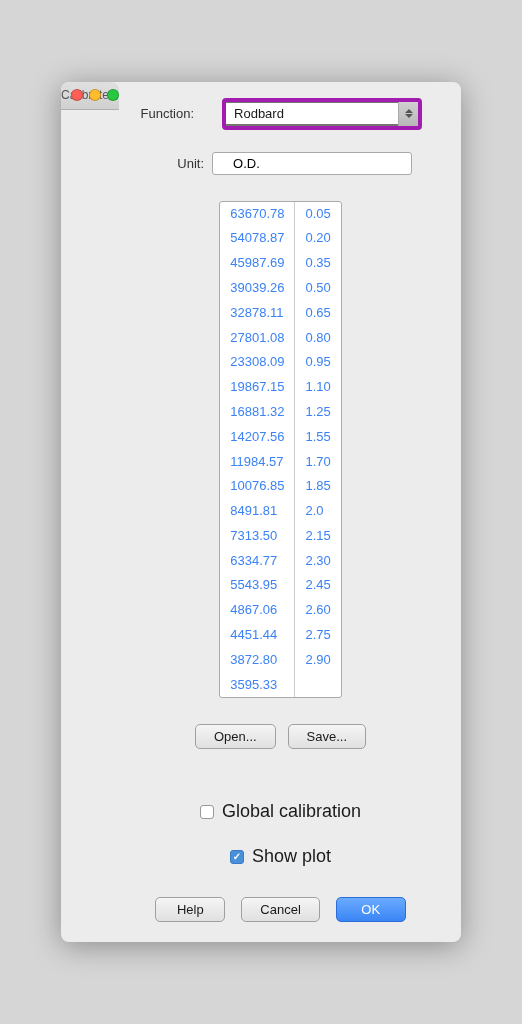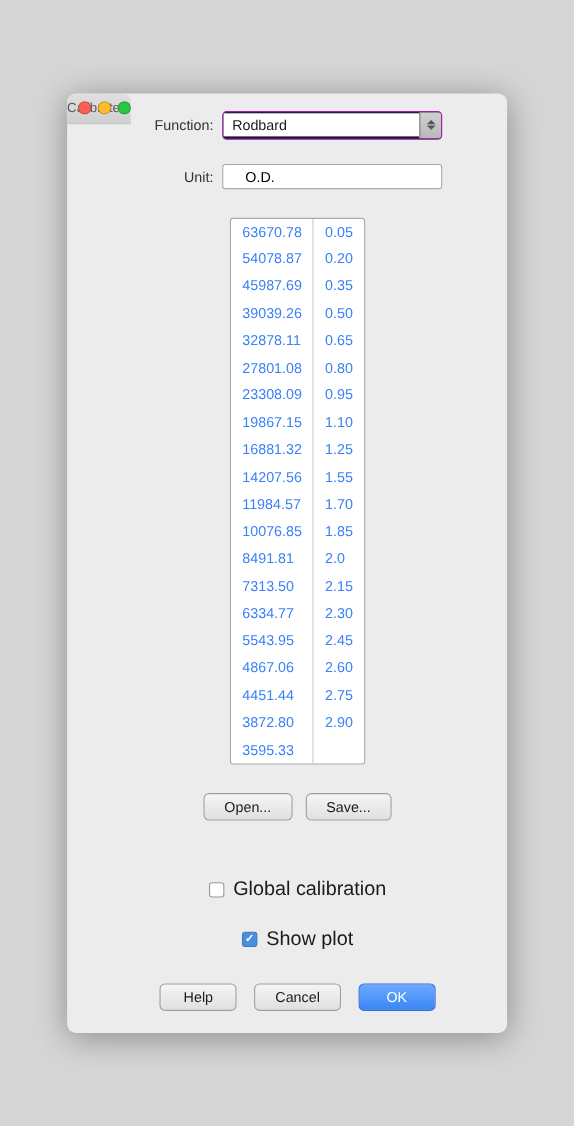--- a/index.html
+++ b/index.html
@@ -82,25 +82,26 @@
     .row label {
       font-size: 13px;
       color: #333;
       min-width: 55px;
       text-align: right;
     }
 
     .function-select-wrapper {
       display: flex;
       align-items: center;
-      border: 1px solid #a21caf;
+      border: 4px solid #a21caf;
       border-radius: 4px;
-      background: #0f172a;
+      background: #737373;
       overflow: hidden;
       width: 200px;
+      margin-left: 20px;
     }
 
     .function-select-text {
       flex: 1;
       padding: 3px 8px;
       font-size: 13px;
       background: white;
     }
 
     .function-select-arrow {

